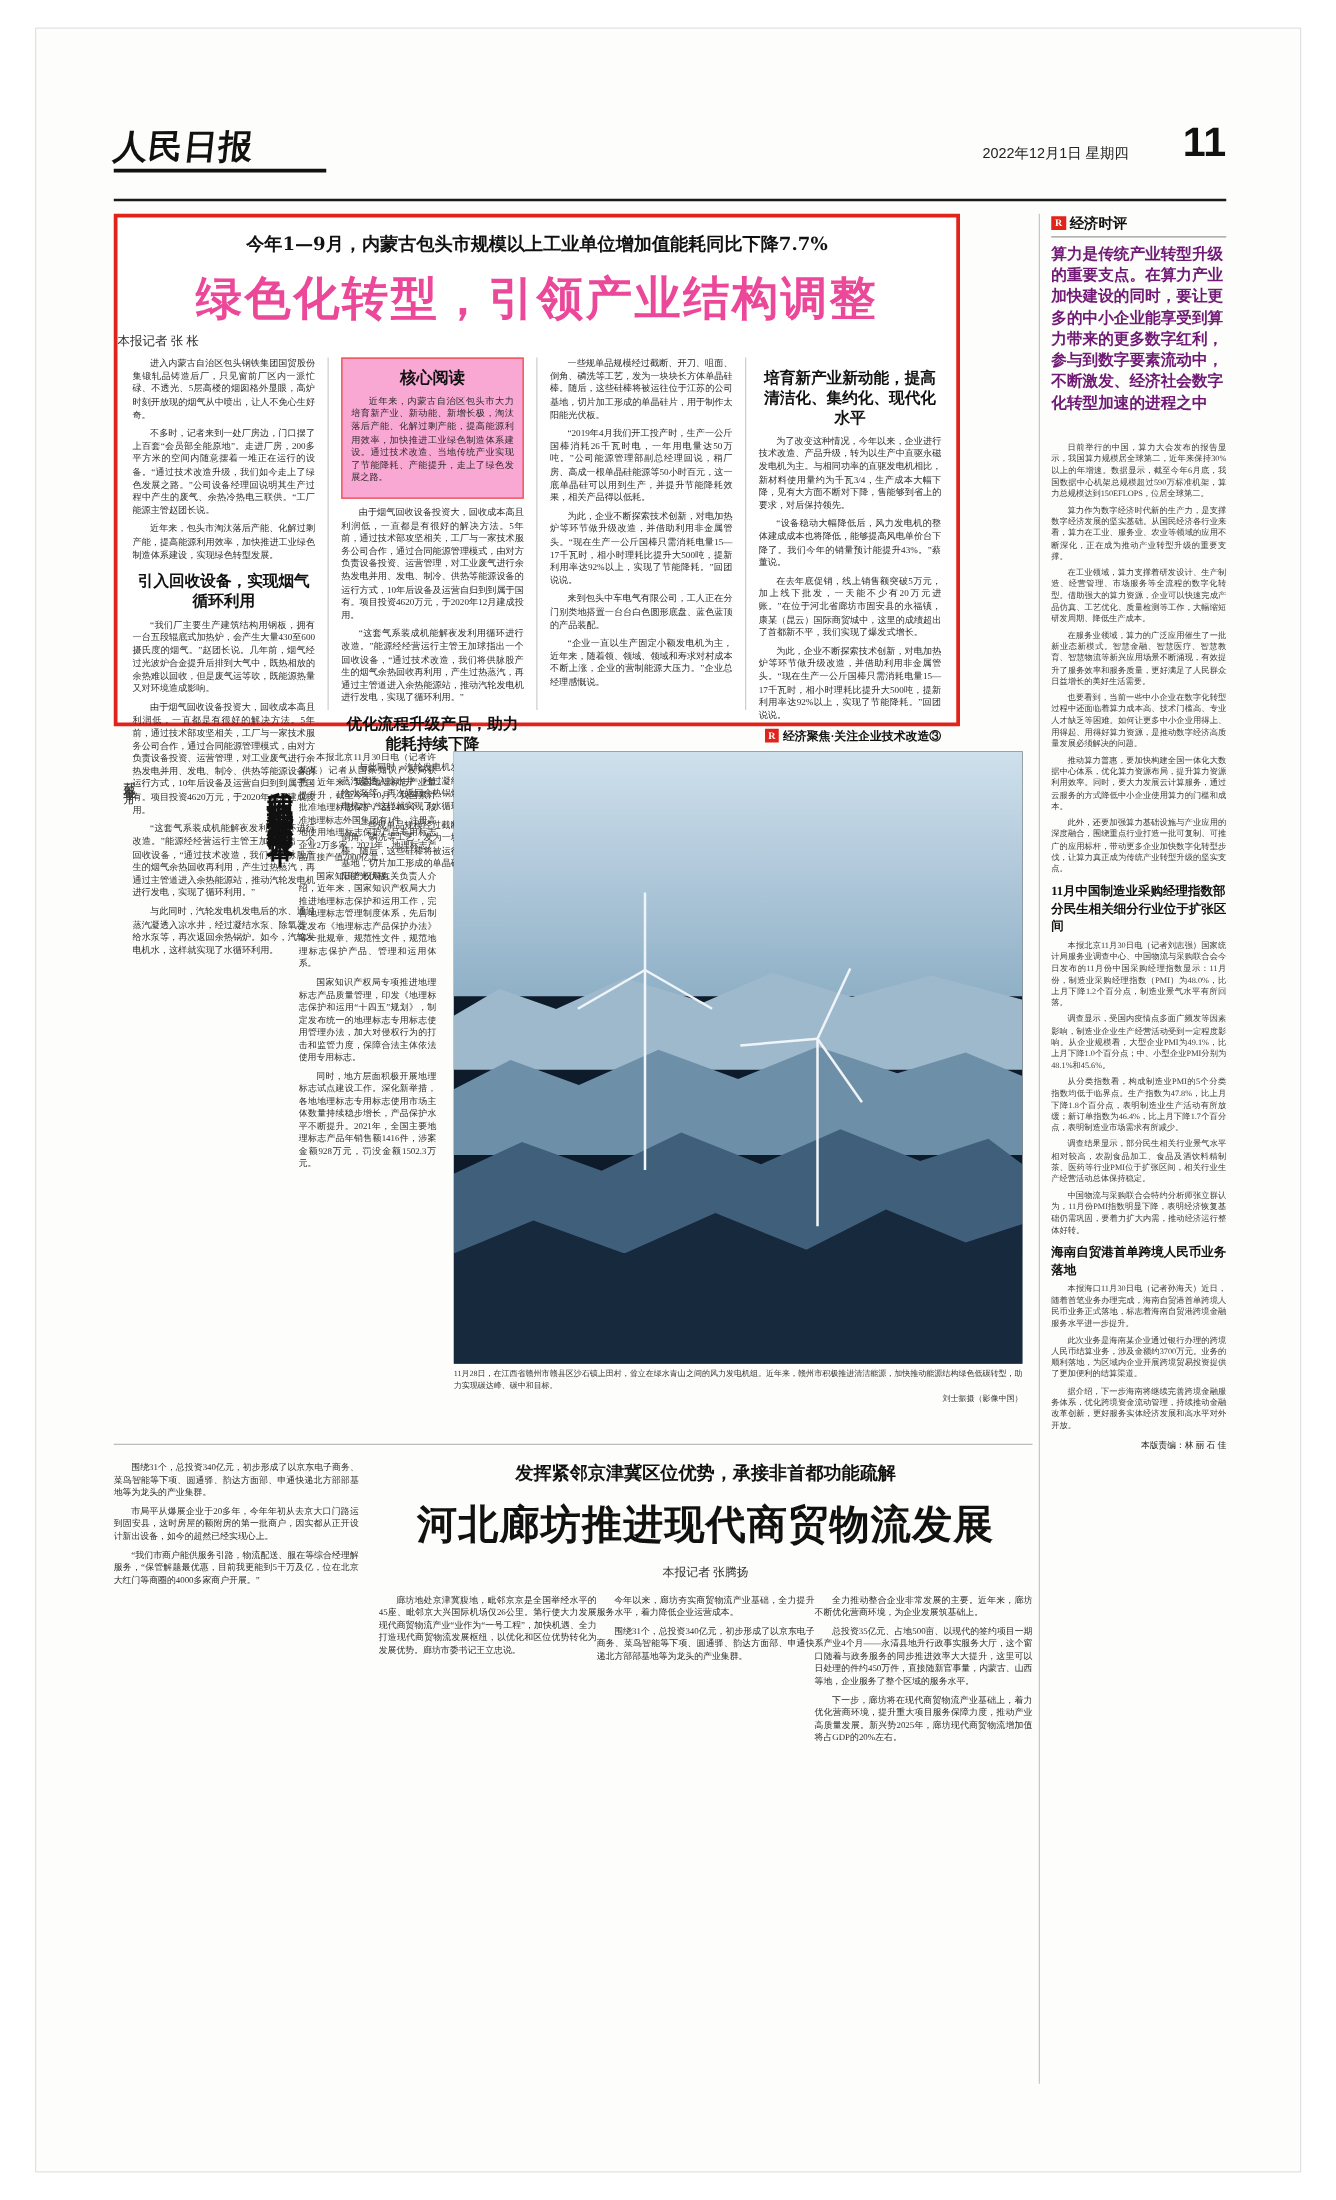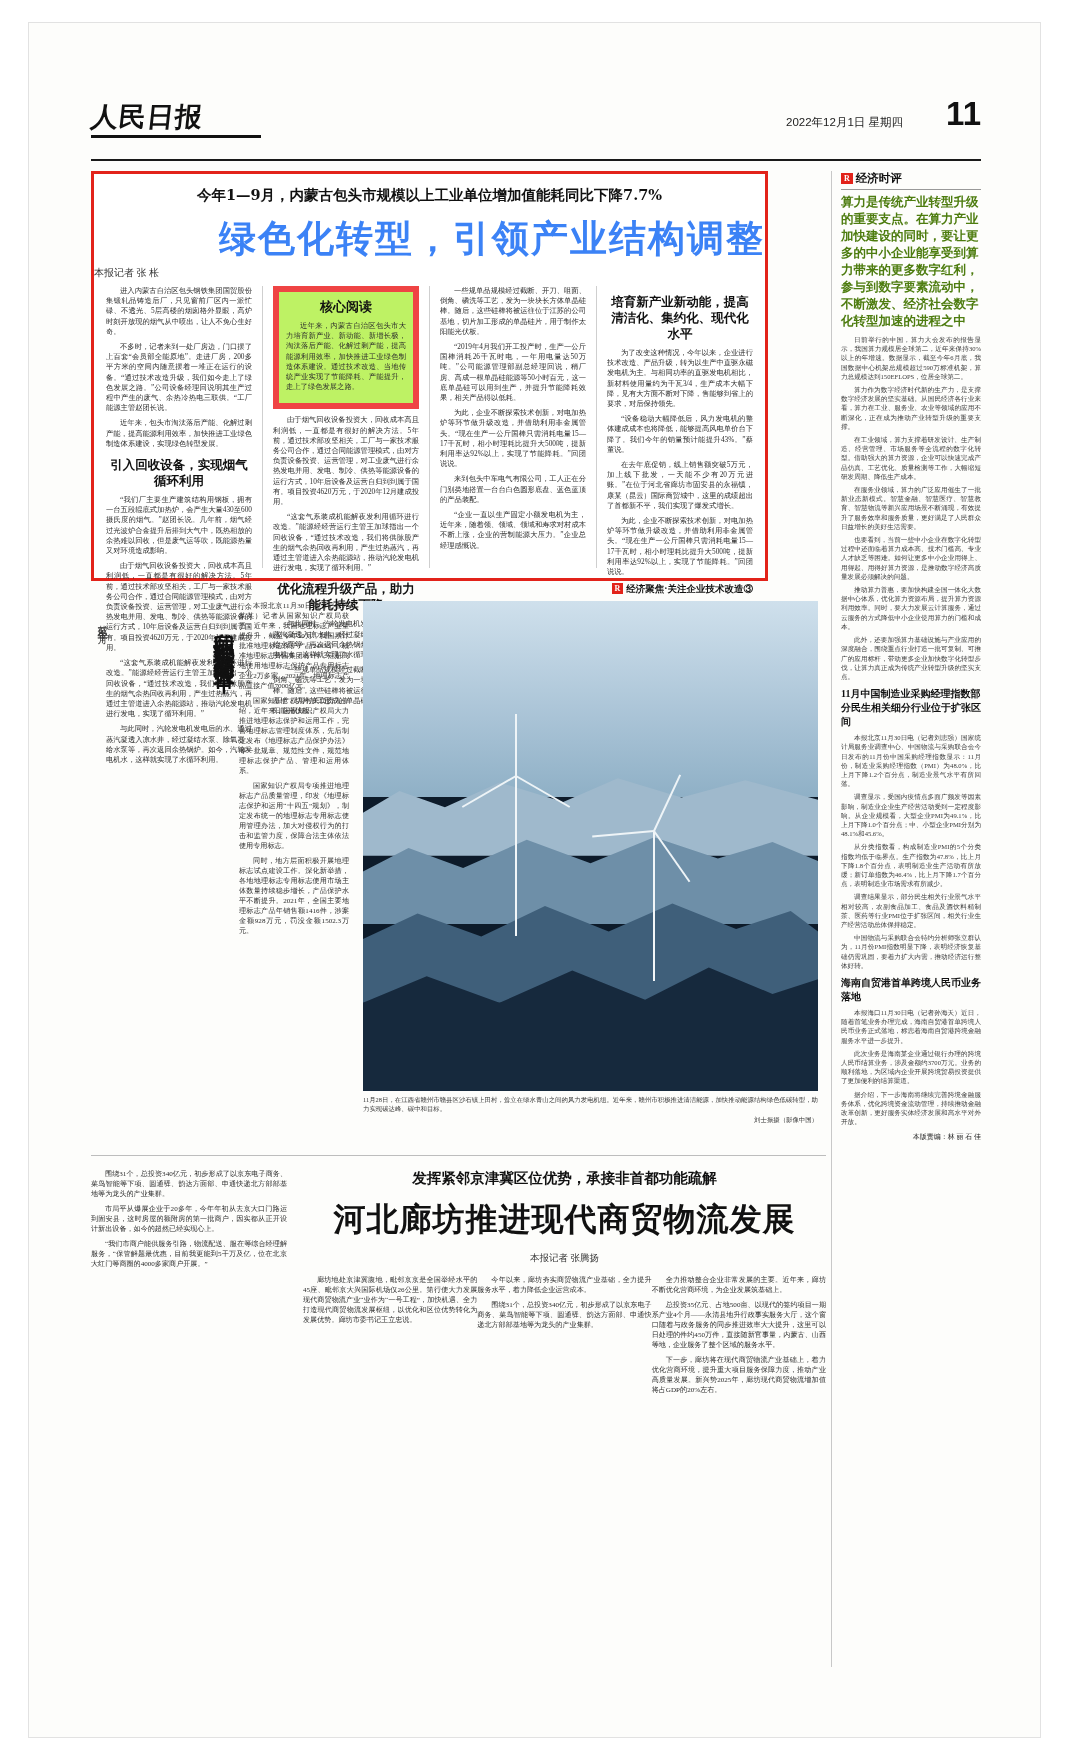--- a/index.html
+++ b/index.html
@@ -36,22 +36,22 @@
   
   .redbox{
     position:absolute;left:62px;top:148px;width:677px;height:410px;
     border:3px solid #e2231a;box-sizing:border-box;background:#fff;
   }
   .kicker{
     position:absolute;left:0;right:0;top:12px;text-align:center;
     font-size:14.5px;font-weight:bold;color:#111;font-family:"DejaVu Serif",serif;
   }
   .headline{
-    position:absolute;left:0;right:0;top:40px;text-align:right;
-    font-size:37px;font-weight:bold;color:#3b82f6;letter-spacing:2px;
+    position:absolute;left:0;right:0;top:40px;text-align:center;
+    font-size:37px;font-weight:bold;color:#ec4899;letter-spacing:2px;
     font-family:"DejaVu Serif",serif;
   }
   .byline{
     position:absolute;left:0;right:0;top:92px;text-align:left;
     font-size:10px;color:#333;
   }
   .cols{
     position:absolute;left:12px;right:12px;top:112px;bottom:10px;
     display:flex;gap:10px;
   }
@@ -59,21 +59,21 @@
   .col-sep{width:1px;background:#cfcfcf;}
   .ptext{
     font-size:7.3px;line-height:10.2px;color:#2c2c2c;text-align:justify;
     margin:0 0 5px 0;text-indent:14px;
   }
   .subhead{
     font-size:12.5px;font-weight:bold;color:#111;text-align:center;
     margin:8px 0 6px 0;font-family:"DejaVu Serif",serif;line-height:16px;
   }
   .boxed{
-    border:6px solid #ef4444;padding:6px 7px;margin-bottom:6px;background:#bef264;
+    border:1px solid #ef4444;padding:6px 7px;margin-bottom:6px;background:#f9a8d4;
   }
   .boxed h4{
     margin:0 0 5px 0;font-size:13px;font-weight:bold;text-align:center;color:#111;
     font-family:"DejaVu Serif",serif;
   }
   .tagline{
     margin-top:6px;font-size:9.5px;font-weight:bold;text-align:right;color:#111;
   }
   .redtag{
     display:inline-block;background:#e2231a;color:#fff;font-size:8px;
@@ -81,22 +81,22 @@
   }
   
   .rail{
     position:absolute;left:812px;top:148px;width:140px;bottom:0;
   }
   .rail-head{
     font-size:11.5px;font-weight:bold;color:#111;border-bottom:1px solid #999;
     padding-bottom:3px;margin-bottom:5px;
   }
   .rail-title{
-    font-size:12.5px;font-weight:bold;line-height:17px;color:#4d7c0f;margin-bottom:4px;
-    font-family:Liberation Mono, monospace;
+    font-size:12.5px;font-weight:bold;line-height:17px;color:#701a75;margin-bottom:23px;
+    font-family:Liberation Serif, serif;
   }
   .rail p{font-size:6.6px;line-height:9.2px;color:#3a3a3a;text-align:justify;
     margin:0 0 4px 0;text-indent:13px;}
   .rail-sub{font-size:10px;font-weight:bold;color:#111;margin:6px 0 4px;}
   .rail-credit{font-size:7px;text-align:right;color:#222;margin-top:6px;}
   .vdiv{position:absolute;top:148px;bottom:70px;width:1px;background:#c8c8c8;}
   
   .midsec{position:absolute;left:62px;top:572px;width:735px;height:560px;}
   .vtitle{
     position:absolute;left:28px;top:22px;width:120px;

